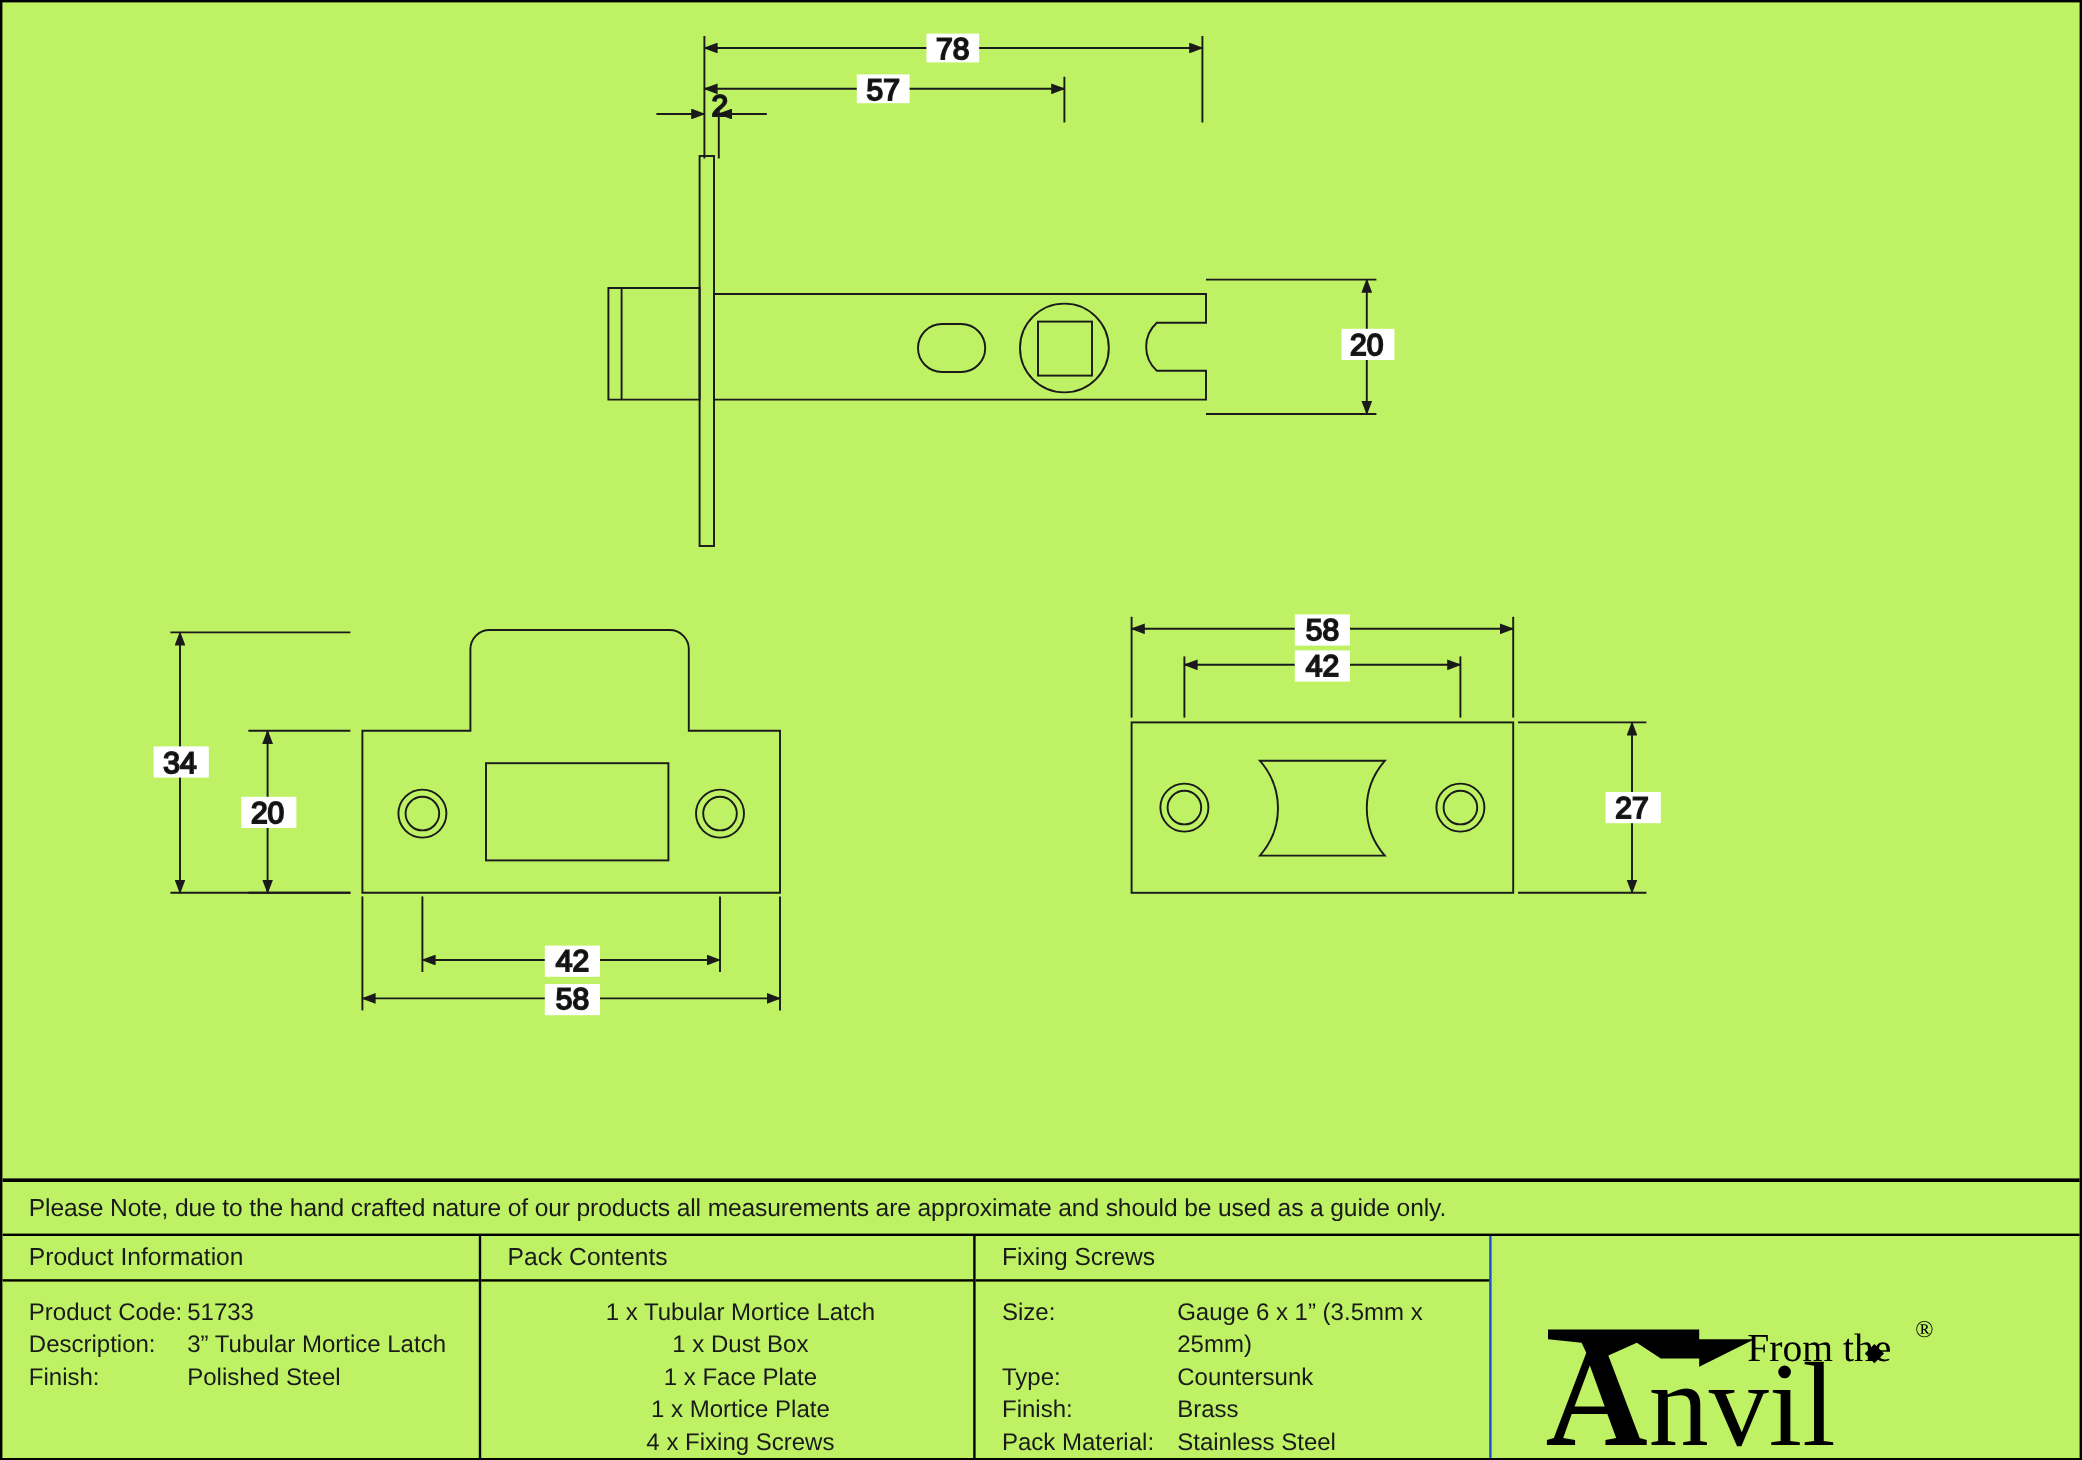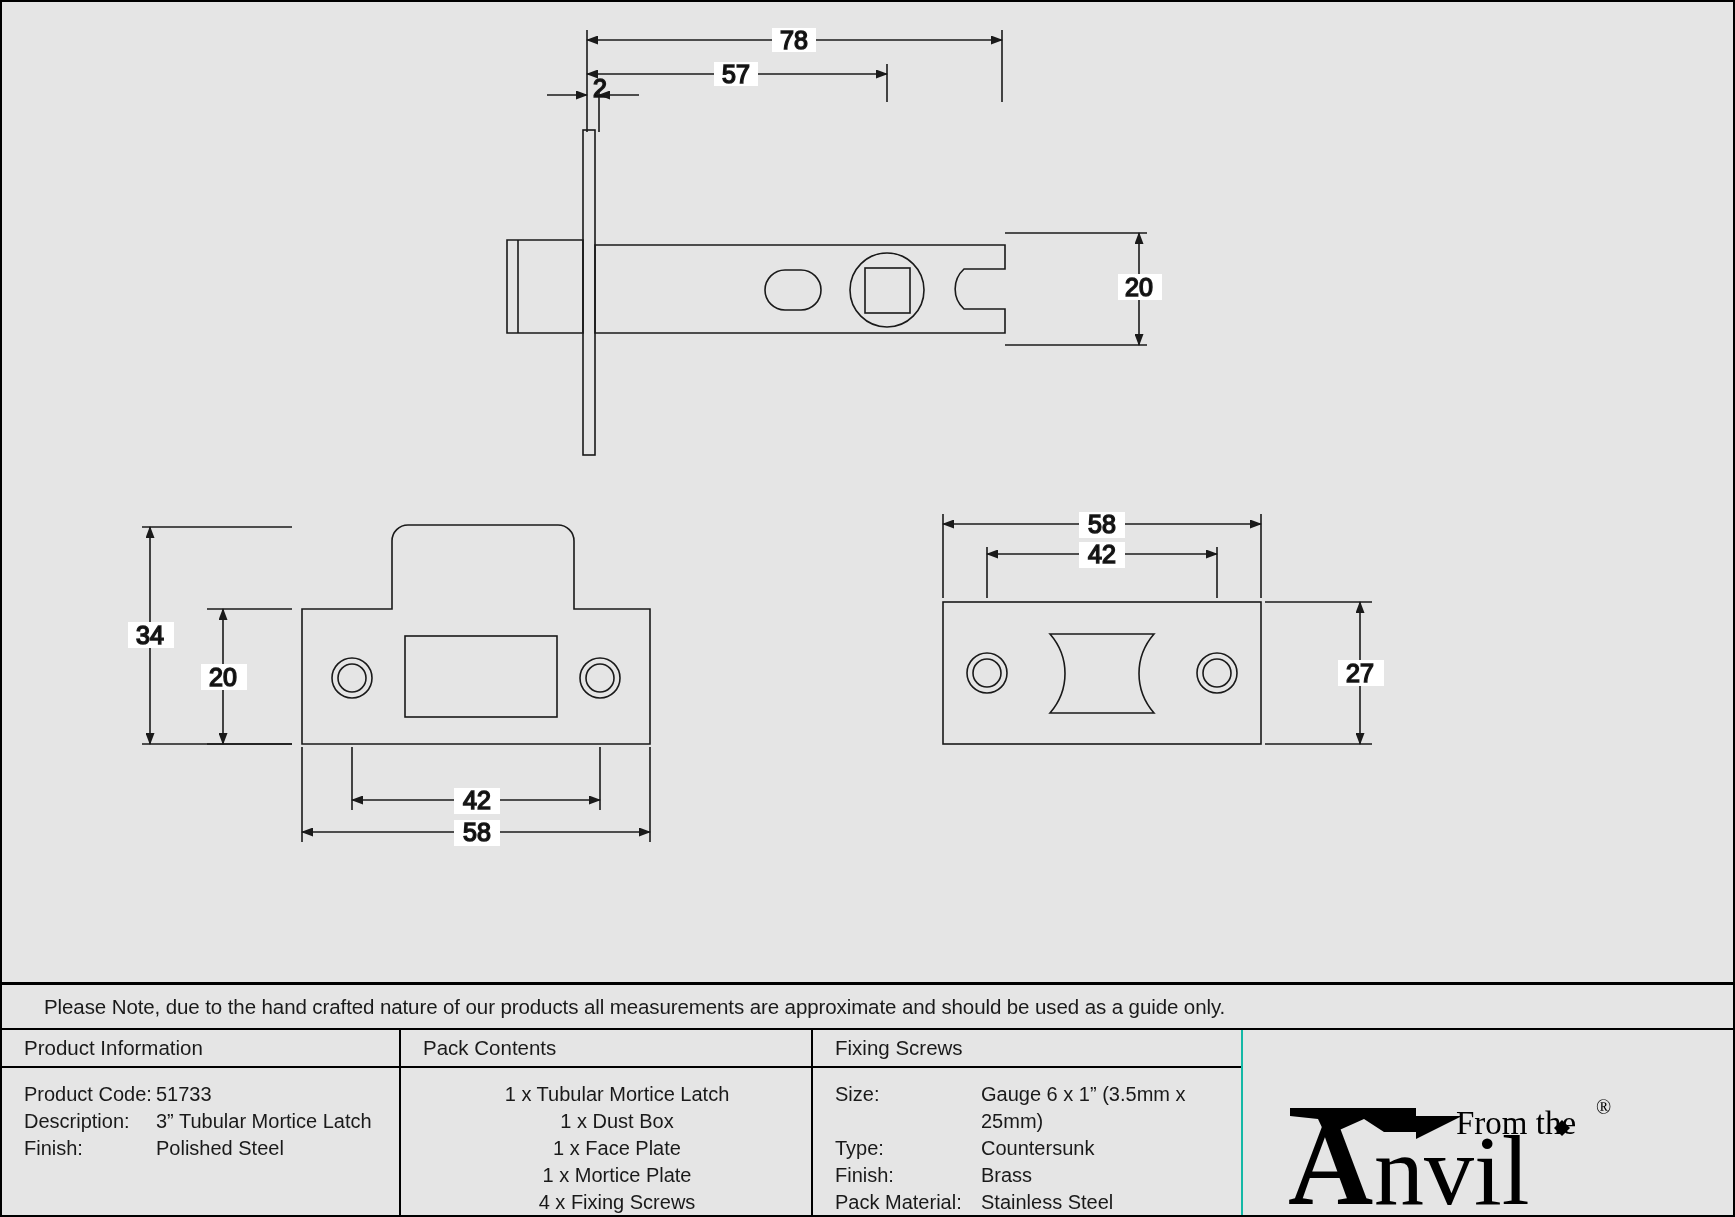--- a/index.html
+++ b/index.html
@@ -9,21 +9,21 @@
     background: #ffffff;
   }
   body {
     font-family: "Liberation Sans", sans-serif;
     color: #000000;
   }
   #page {
     position: relative;
     width: 1735px;
     height: 1217px;
-    background: #e5e5e5;
+    background: #bef264;
     overflow: hidden;
     border: 2px solid #000;
     box-sizing: border-box;
   }
   #drawing-area {
     position: absolute;
     left: 0;
     top: 0;
     width: 1735px;
     height: 1217px;
@@ -51,34 +51,33 @@
     height: 48px;
     display: flex;
     align-items: center;
     padding-left: 22px;
     box-sizing: border-box;
   }
   .note-text {
     font-size: 20.5px;
     color: #1a1a1a;
     letter-spacing: -0.1px;
-    margin-left: 20px;
   }
   .table-wrap {
     display: flex;
     height: 185px;
     box-sizing: border-box;
   }
   .col {
     box-sizing: border-box;
     position: relative;
   }
   .col-pi   { width: 399px; border-right: 2px solid #000; }
   .col-pc   { width: 412px; border-right: 2px solid #000; text-align: center; }
-  .col-fs   { width: 430px; border-right: 2px solid #14b8a6; }
+  .col-fs   { width: 430px; border-right: 2px solid #1d4ed8; }
   .col-logo { width: 446px; }
 
   .col-head {
     height: 38px;
     border-bottom: 2px solid #000;
     display: flex;
     align-items: center;
     padding-left: 22px;
     box-sizing: border-box;
     font-size: 20.5px;

